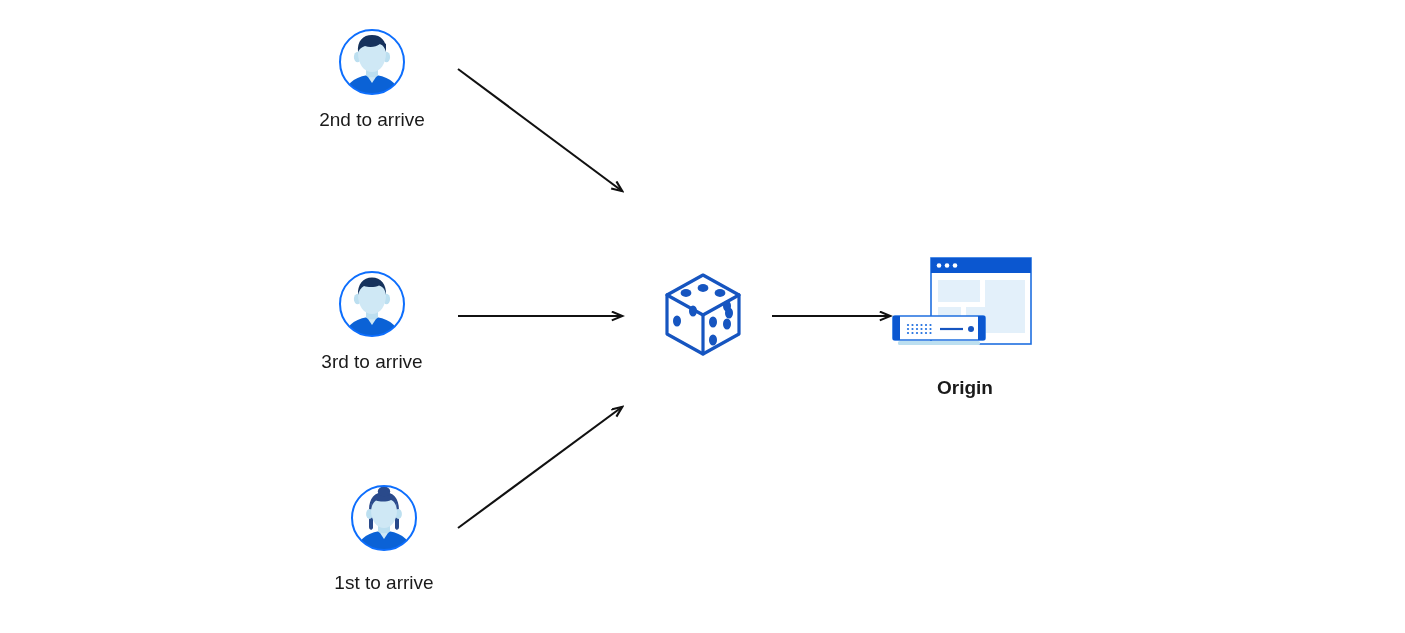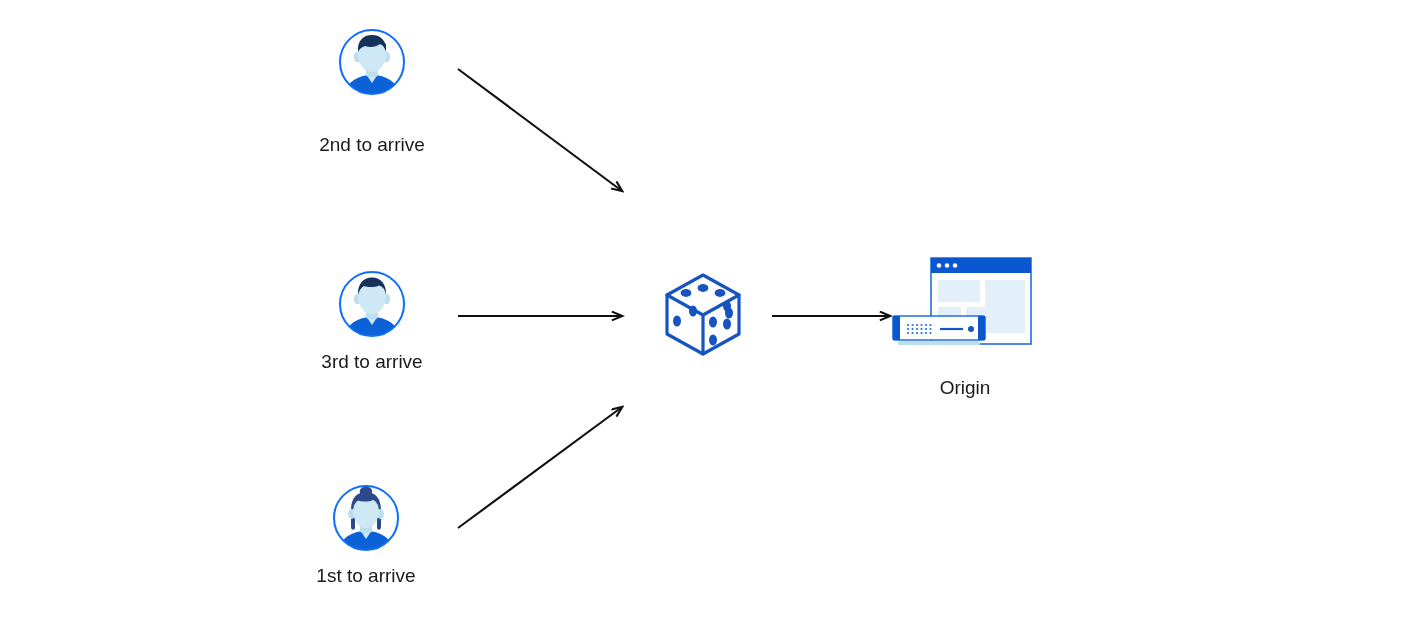--- a/index.html
+++ b/index.html
@@ -39,41 +39,42 @@
     margin-top: 10px;
     font-family: "Liberation Sans", sans-serif;
     font-size: 19px;
     line-height: 24px;
     color: #1a1a1a;
     white-space: nowrap;
     text-align: center;
   }
 
   
-  #client-2nd { left: 307px; top: 26px; gap: 25px; }
+  #client-2nd { left: 307px; top: 26px; }
   #client-3rd { left: 307px; top: 268px; }
-  #client-1st { left: 301px; top: 482px; }
+  #client-1st { left: 319px; top: 482px; gap: 7px; }
 
   
   #dice-node {
     left: 655px;
     top: 266px;
     width: 96px;
   }
   .dice-wrap {
     width: 96px;
     height: 96px;
     display: block;
   }
 
   
   #origin-node {
     left: 885px;
     top: 252px;
     width: 160px;
+    font-weight: bold;
   }
   .origin-wrap {
     width: 160px;
     height: 110px;
     display: block;
   }
   #origin-node .node-label { margin-top: 14px; }
 
   
   #arrows {

